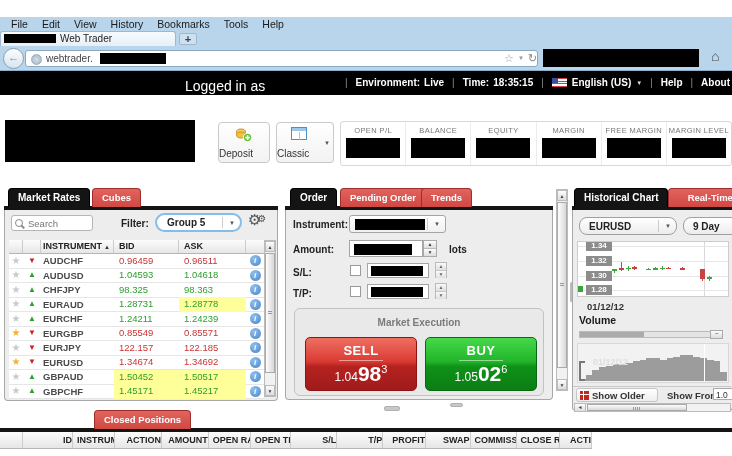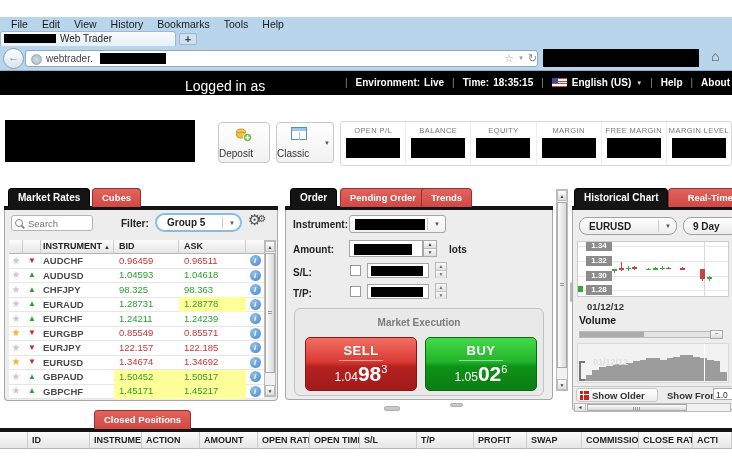--- a/index.html
+++ b/index.html
@@ -180,21 +180,21 @@
   .sf-input{position:absolute;left:140px;top:1px;width:26px;height:12px;background:#fff;border:1px solid #aaa;
         font-size:8.5px;line-height:12px;padding-left:2px;box-sizing:border-box;color:#333;}
   .hscroll{left:1px;top:193px;width:157px;height:9px;background:#f2f2f2;border:1px solid #bbb;box-sizing:border-box;}
   .hs-btn{position:absolute;left:0;top:0;bottom:0;width:10px;background:linear-gradient(#fdfdfd,#ddd);border-right:1px solid #bbb;
         text-align:center;font-size:5px;color:#444;line-height:7px;}
   .hs-thumb{position:absolute;left:12px;top:0;bottom:0;width:100px;background:linear-gradient(#fdfdfd,#d8d8d8);border:1px solid #aaa;box-sizing:border-box;}
   .hs-grip{position:absolute;left:50%;top:2px;width:8px;height:3px;margin-left:-4px;
         background:repeating-linear-gradient(90deg,#999 0 1px,transparent 1px 2px);}
 
   
-  .pos-head{left:0;top:432px;width:732px;height:17px;display:flex;}
+  .pos-head{left:0;top:432px;width:592px;height:17px;display:flex;text-align:right;}
   .pos-h{background:linear-gradient(#fcfcfc,#e6e6e6);border-right:1px solid #ccc;border-bottom:1px solid #b5b5b5;
         font-size:9px;font-weight:bold;color:#222;line-height:16px;padding-left:4px;box-sizing:border-box;
         overflow:hidden;white-space:nowrap;}
   .hgrip{position:absolute;background:#c8c8c8;border:1px solid #b0b0b0;border-radius:2px;box-sizing:border-box;}
 </style>
 </head>
 <body>
 
 <div id="screen">
 

